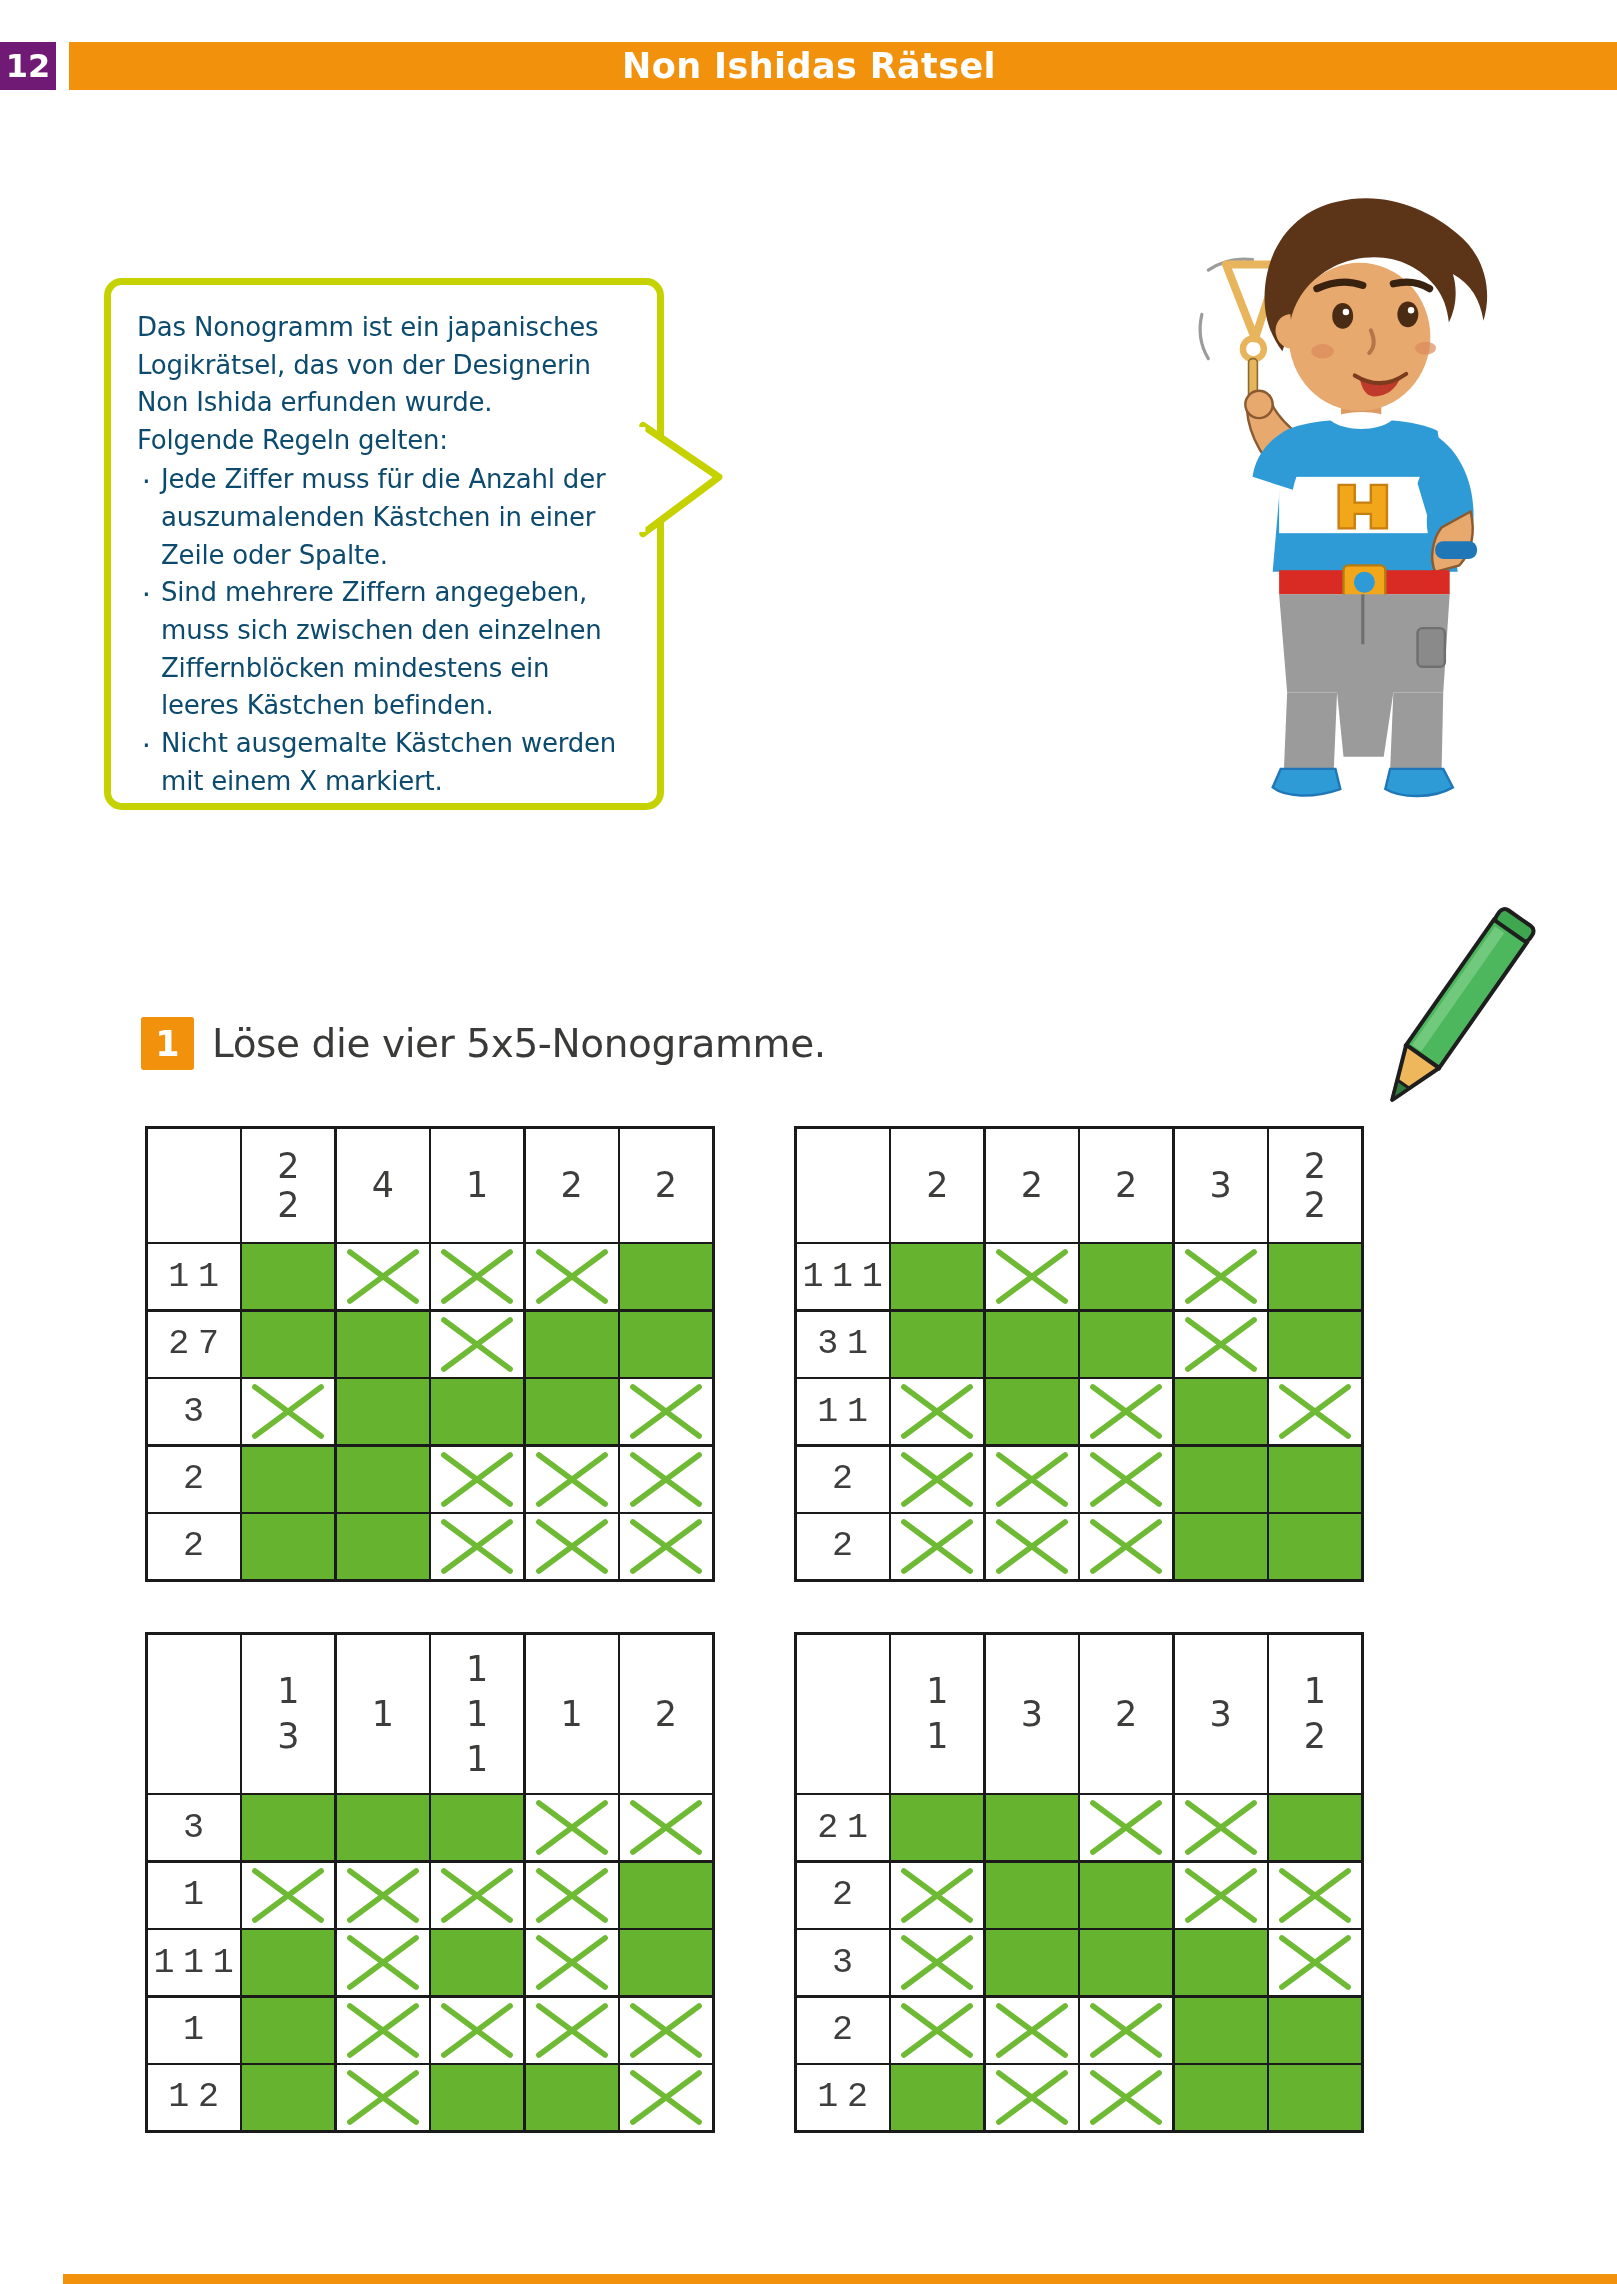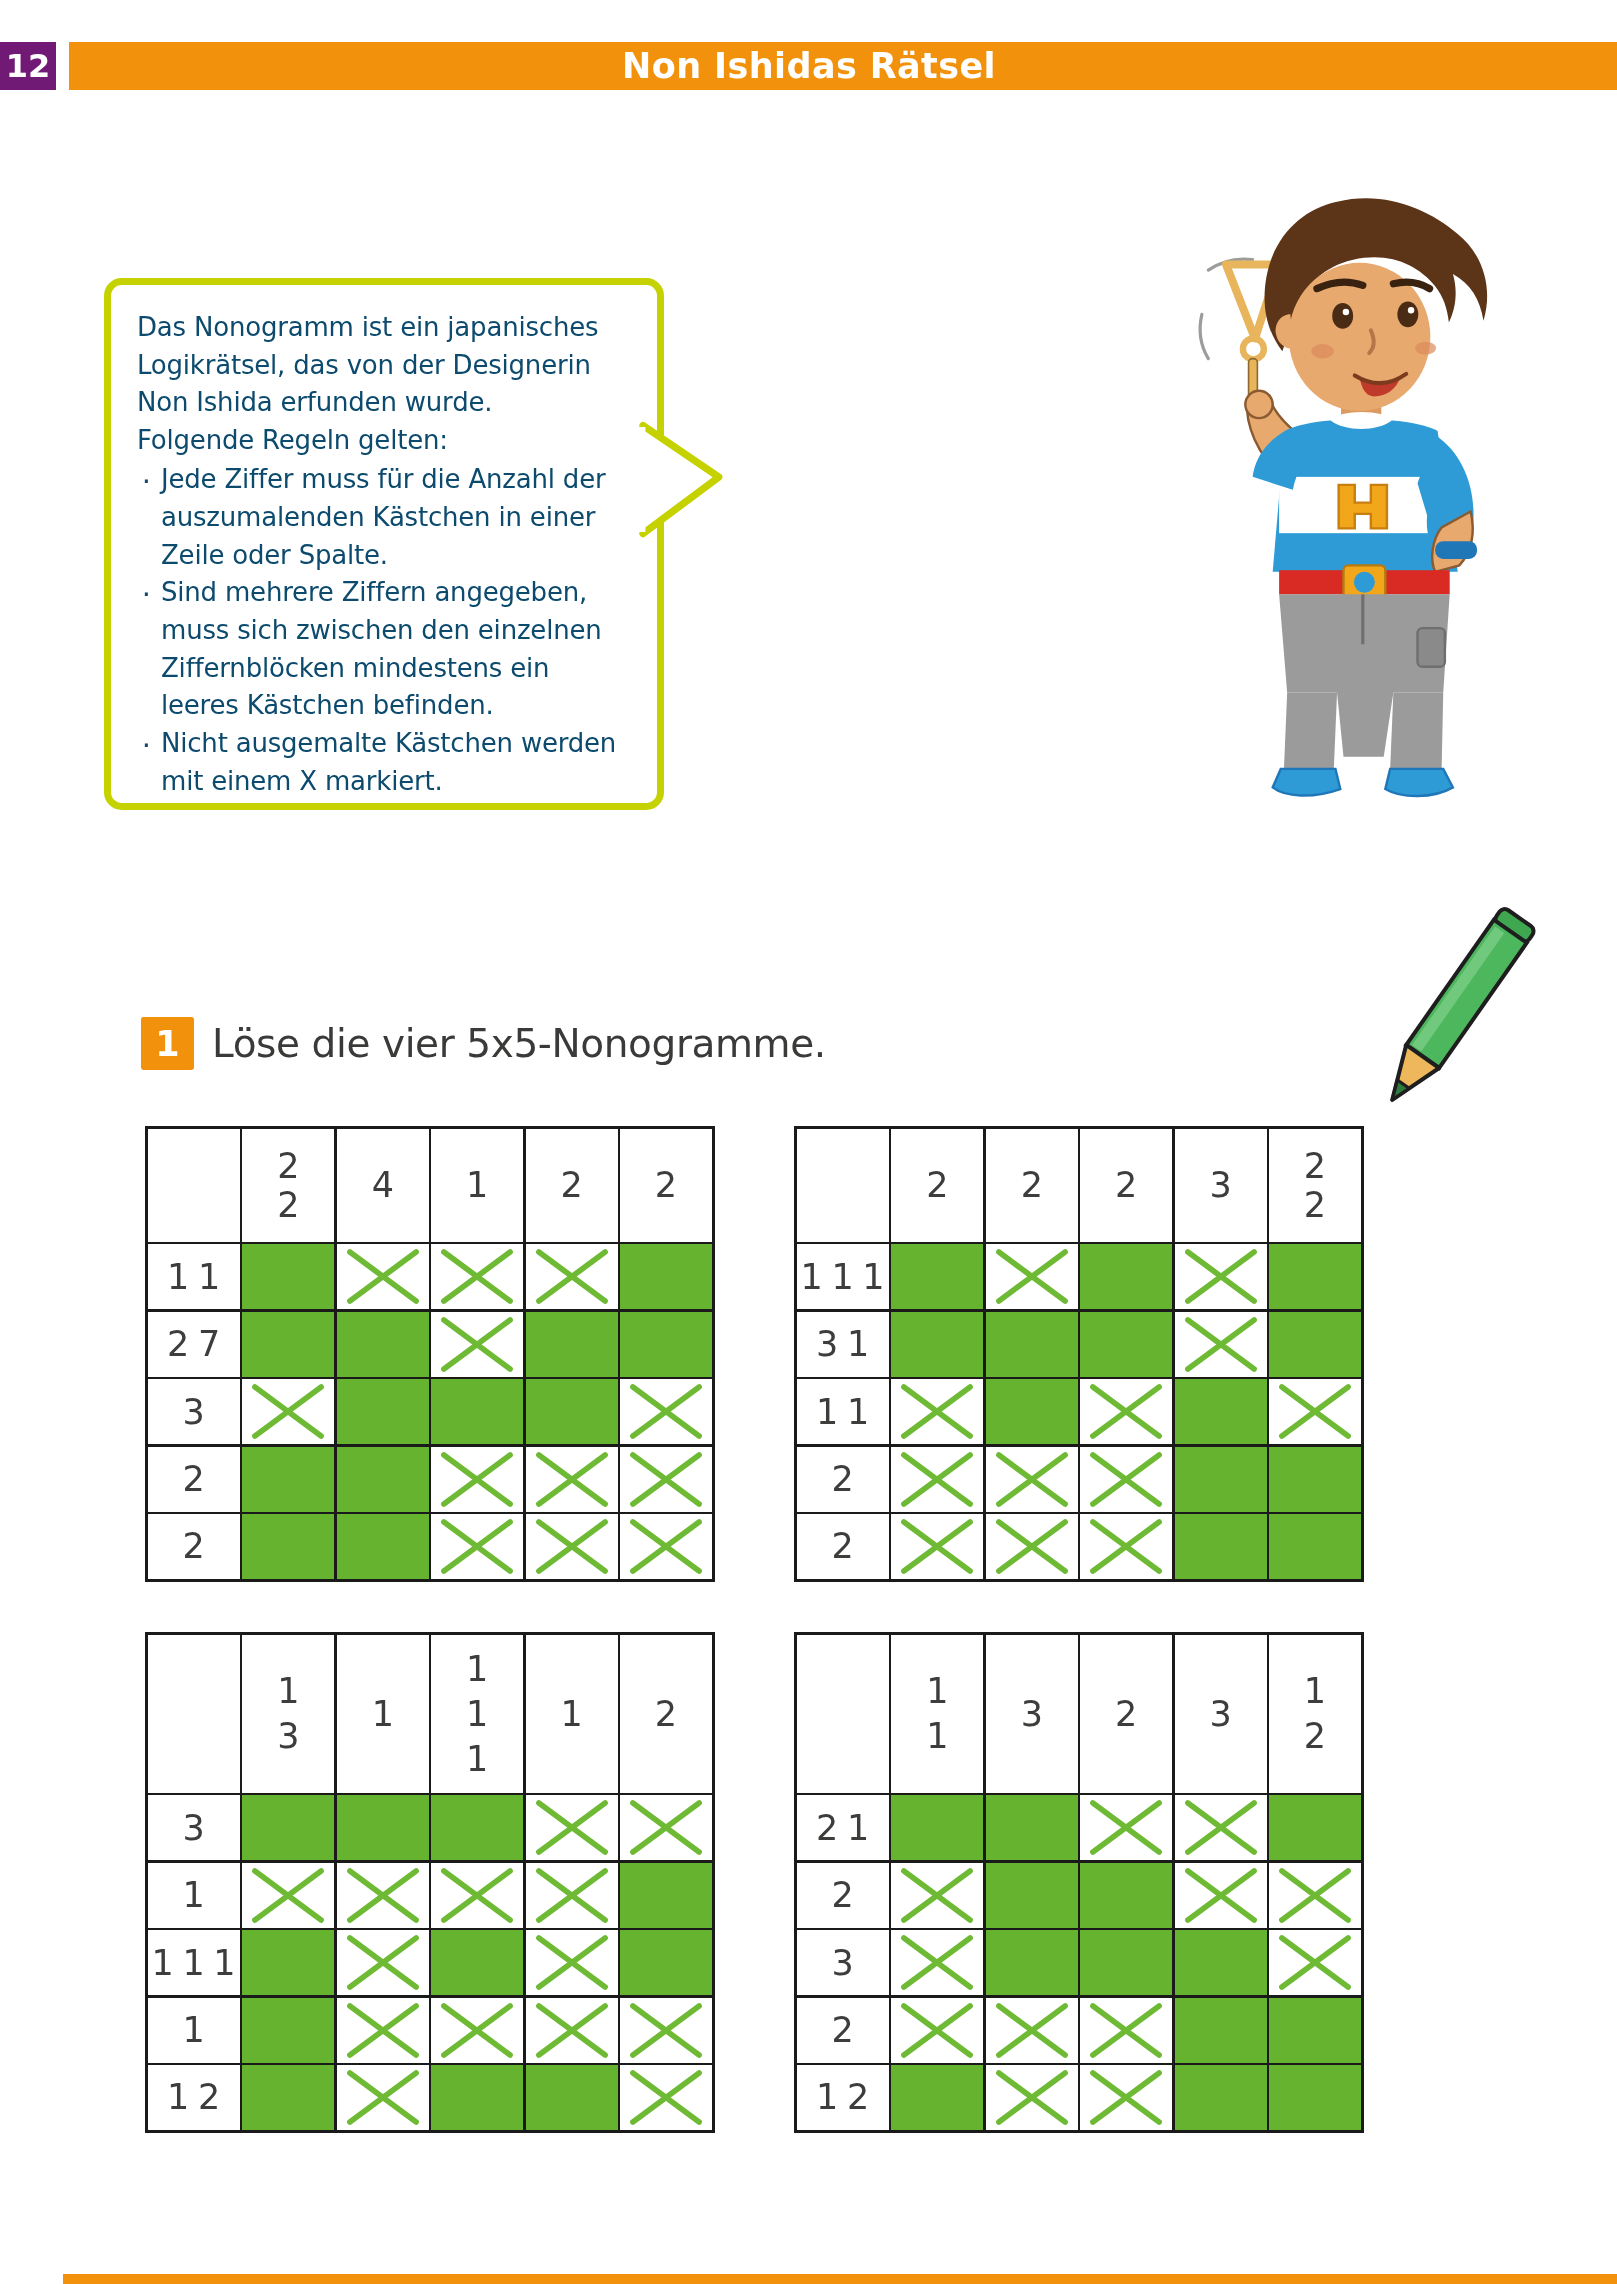--- a/index.html
+++ b/index.html
@@ -55,21 +55,21 @@
   #grid-4 { left:794px;  top:1632px; }
   .cell { background:#fff; position:relative; }
   .cell.f { background:#65B32E; }
   .cell svg { position:absolute; left:0; top:0; width:100%; height:100%; }
   .cc, .rc, .corner {
     background:#fff; display:flex; align-items:center; justify-content:center;
     color:#3D3D3C; font-size:35px;
   }
   .cc { flex-direction:column; line-height:39px; }
   .g34 .cc { line-height:45px; }
-  .rc { letter-spacing:0.8px; }
+  .rc { letter-spacing:0.8px;font-family:Liberation Mono, monospace; }
   
   #boy { position:absolute; left:1152px; top:193px; }
   #pencil { position:absolute; left:1362px; top:886px; }
   #bottom-bar { position:absolute; left:63px; right:0; top:2274px; height:9.7px; background:#F2920C; }
 </style>
 </head>
 <body>
 
 <div id="page">
 

